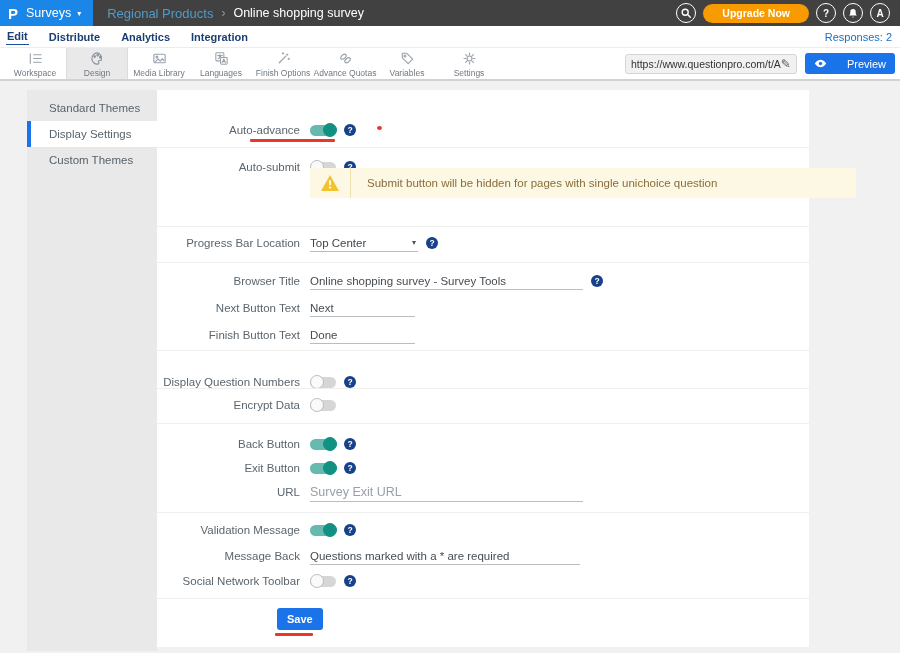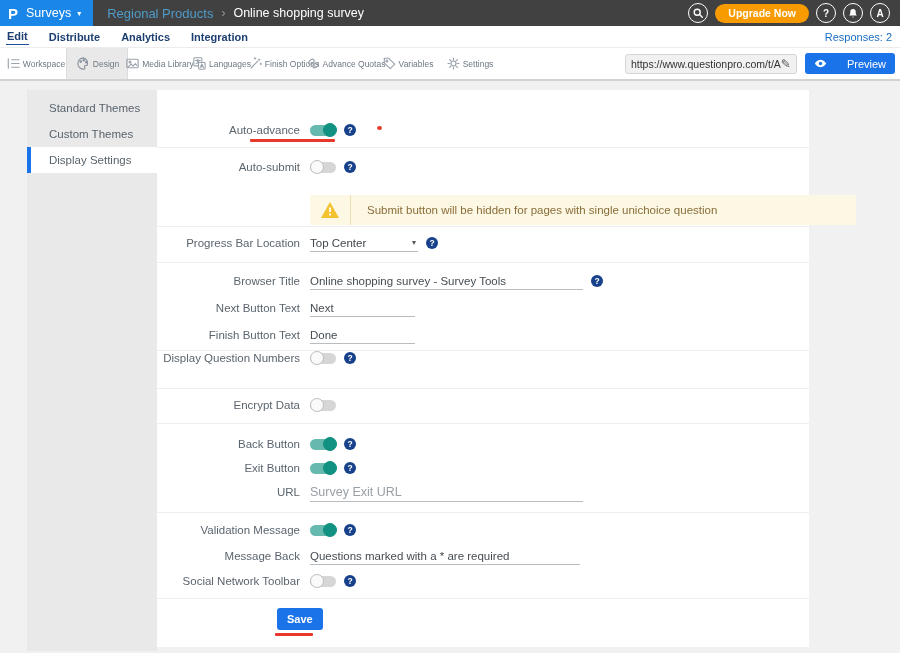--- a/index.html
+++ b/index.html
@@ -12,31 +12,31 @@
   .logo-area { display:flex; align-items:center; gap:8px; background:#1a86e8; height:26px; padding:0 12px 0 8px; }
   .logo-p { color:#fff; font-weight:700; font-size:15px; line-height:1; }
   .surveys-label { color:#fff; font-size:12.5px; }
   .surveys-caret { color:#fff; font-size:8px; margin-left:-2px; }
   .crumbs { display:flex; align-items:center; gap:8px; margin-left:14px;justify-content:center; }
   .crumb-parent { color:#4f9bca; font-size:13px; }
   .crumb-sep { color:#9a9a9a; font-size:12px; }
   .crumb-current { color:#fff; font-size:12.5px; }
   .top-actions { margin-left:auto; display:flex; align-items:center; gap:7px; padding-right:10px; }
   .circle-ic { width:20px; height:20px; border:1.5px solid #fff; border-radius:50%; display:flex; align-items:center; justify-content:center; color:#fff; font-size:10px; font-weight:700; }
-  .upgrade-btn { background:#f89b00; color:#fff; font-size:10.5px; font-weight:700; border:none; border-radius:10px; height:19px; padding:0 13px; cursor:pointer; }
+  .upgrade-btn { background:#f89b00; color:#fff; font-size:10.5px; font-weight:700; border:none; border-radius:10px; height:19px; padding:0 19px; cursor:pointer; }
 
   
   .subnav { display:flex; align-items:center; height:21px; background:#fff; padding-left:6px; gap:19px; }
   .subtab { font-size:11px; font-weight:700; color:#1c3e70; padding:2px 1px; cursor:pointer; }
   .subtab.active { border-bottom:1.5px solid #1c4f9e; }
   .responses { margin-left:auto; margin-right:8px; font-size:11px; color:#1b6ec2; }
 
   
   .toolbar { display:flex; align-items:stretch; height:34px; background:#fff; border-top:1px solid #ececec; border-bottom:2px solid #d2d2d2; padding-left:4px; }
-  .tb-item { width:62px; display:flex; align-items:center; justify-content:center; gap:1px; cursor:pointer; }
+  .tb-item { width:62px; display:flex; flex-direction:column; align-items:center; justify-content:center; gap:1px; cursor:pointer; }
   .tb-item.active { background:#e9e9e9; border-left:1px solid #dcdcdc; border-right:1px solid #dcdcdc; }
   .tb-label { font-size:8.5px; color:#6f7883; white-space:nowrap; }
   .tb-right { margin-left:auto; display:flex; align-items:center; gap:8px; padding-right:5px; }
   .url-box { display:flex; align-items:center; width:172px; height:20px; background:#f1f1f1; border:1px solid #d5d5d5; border-radius:3px; padding:0 5px; }
   .url-input { flex:1; border:none; background:transparent; font-size:10.5px; color:#333; font-family:inherit; outline:none; min-width:0; }
   .pencil { font-size:12px; color:#555; cursor:pointer; }
   .preview-btn { display:flex; align-items:center; gap:20px; background:#1a73e8; color:#fff; border:none; border-radius:3px; height:21px; padding:0 9px; font-size:11px; cursor:pointer; }
 
   
   .main { position:relative; width:900px; height:570px; background:#f1f1f1; }
@@ -55,21 +55,21 @@
   .toggle.on .knob { left:auto; right:-1px; background:#119181; border-color:#119181; }
 
   .help { width:12px; height:12px; border-radius:50%; background:#17418a; color:#fff; font-size:8.5px; font-weight:700; display:inline-flex; align-items:center; justify-content:center; margin-left:8px; flex:none; cursor:pointer; }
 
   .uinput { border:none; border-bottom:1px solid #b8bdc2; background:transparent; font-family:inherit; font-size:11.5px; color:#454c52; padding:2px 0; outline:none; }
   .uinput::placeholder { color:#98a0a7; font-size:12.5px; }
   .uinput.big-ph { font-size:12.5px; }
   .uselect { display:flex; align-items:center; justify-content:space-between; width:108px; border-bottom:1px solid #b8bdc2; font-size:11.5px; color:#3f474e; padding:2px 2px 2px 0; cursor:pointer; }
   .uselect .caret { font-size:8px; color:#555; }
 
-  .warnbox { position:absolute; left:153px; top:105px; width:546px; height:30px; background:#fcf8e3; display:flex; align-items:center; }
+  .warnbox { position:absolute; left:153px; top:78px; width:546px; height:30px; background:#fcf8e3; display:flex; align-items:center; }
   .warn-ic-wrap { width:40px; display:flex; align-items:center; justify-content:center; flex:none; }
   .warn-div { width:1px; height:30px; background:#ece1b2; flex:none; }
   .warn-text { font-size:11.5px; color:#8a6d3b; padding-left:16px; }
 
   .save-btn { position:absolute; left:120px; top:518px; background:#1a73e8; color:#fff; border:none; border-radius:3px; font-size:11px; font-weight:600; padding:5px 10px; cursor:pointer; font-family:inherit; }
 
   .red-line { position:absolute; height:3px; background:#e8372b; border-radius:1px; }
   .red-dot { position:absolute; width:5px; height:4px; background:#e8372b; border-radius:50%; }
 
   svg { display:block; }
@@ -211,22 +211,22 @@
             </svg>
           </span>
         <span>Preview</span>
       </button>
     </div>
   </div>
 
   <div class="main">
     <aside class="sidebar">
       <div class="side-item">Standard Themes</div>
+      <div class="side-item active">Display Settings</div>
       <div class="side-item">Custom Themes</div>
-      <div class="side-item active">Display Settings</div>
     </aside>
 
     <section class="card">
 
       <div class="frow" style="top:28px">
         <span class="flabel">Auto-advance</span>
         <span class="toggle on">
             <span class="knob"></span>
           </span>
         <span class="help">?</span>
@@ -276,21 +276,21 @@
         <span class="flabel">Next Button Text</span>
         <input class="uinput" style="width: 105px;" value="Next">
       </div>
 
       <div class="frow" style="top:233px">
         <span class="flabel">Finish Button Text</span>
         <input class="uinput" style="width: 105px;" value="Done">
       </div>
       <div class="divider" style="top:260px"></div>
 
-      <div class="frow" style="top:256px">
+      <div class="frow" style="top:280px">
         <span class="flabel">Display Question Numbers</span>
         <span class="toggle">
             <span class="knob"></span>
           </span>
         <span class="help">?</span>
       </div>
       <div class="divider" style="top:298px"></div>
 
       <div class="frow" style="top:303px">
         <span class="flabel">Encrypt Data</span>

